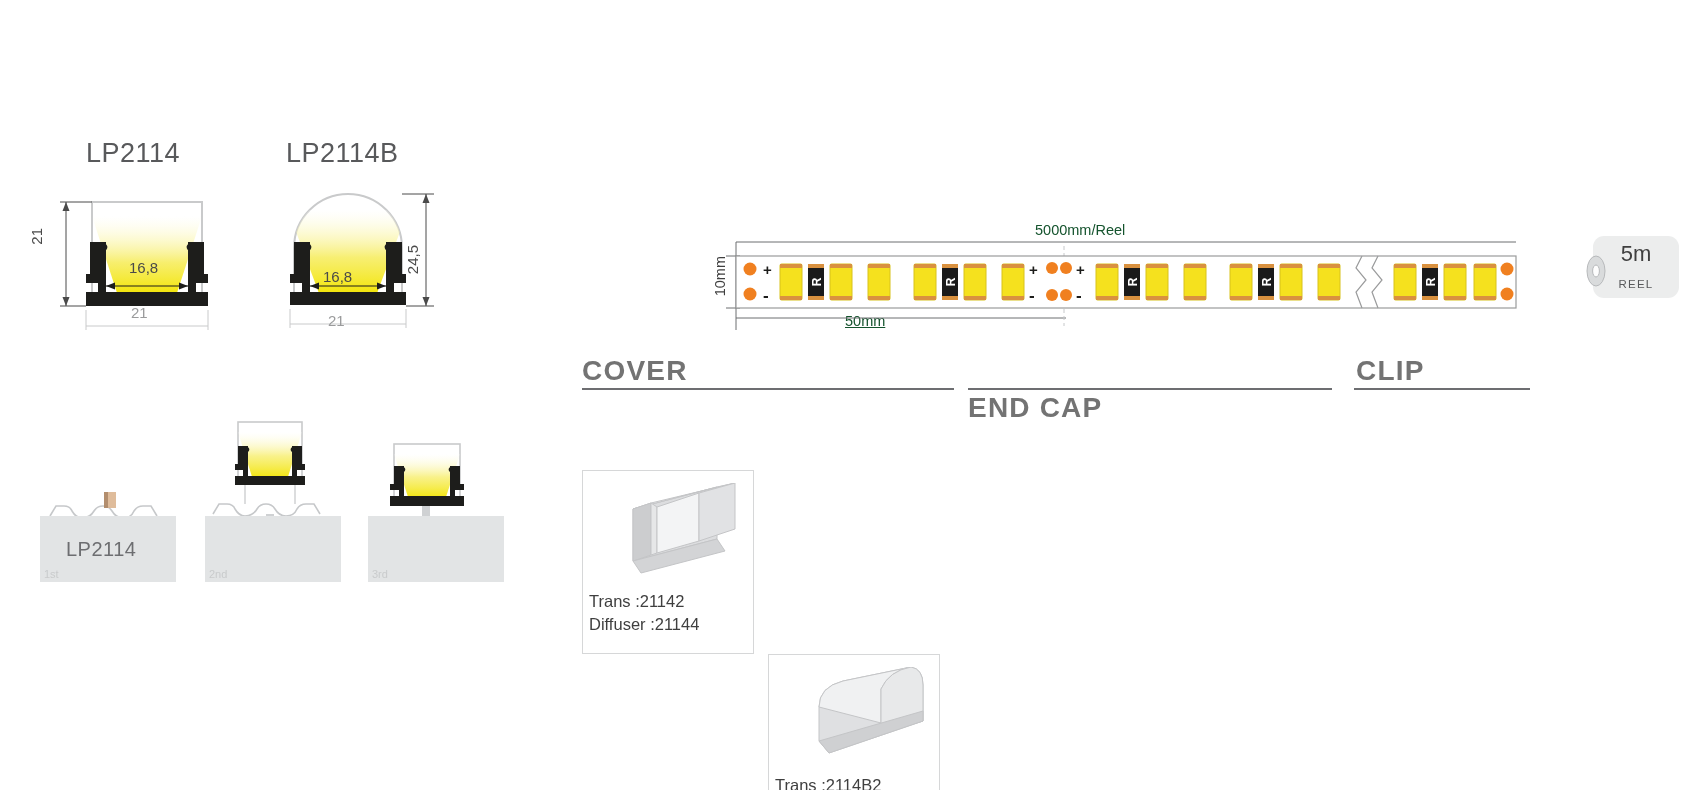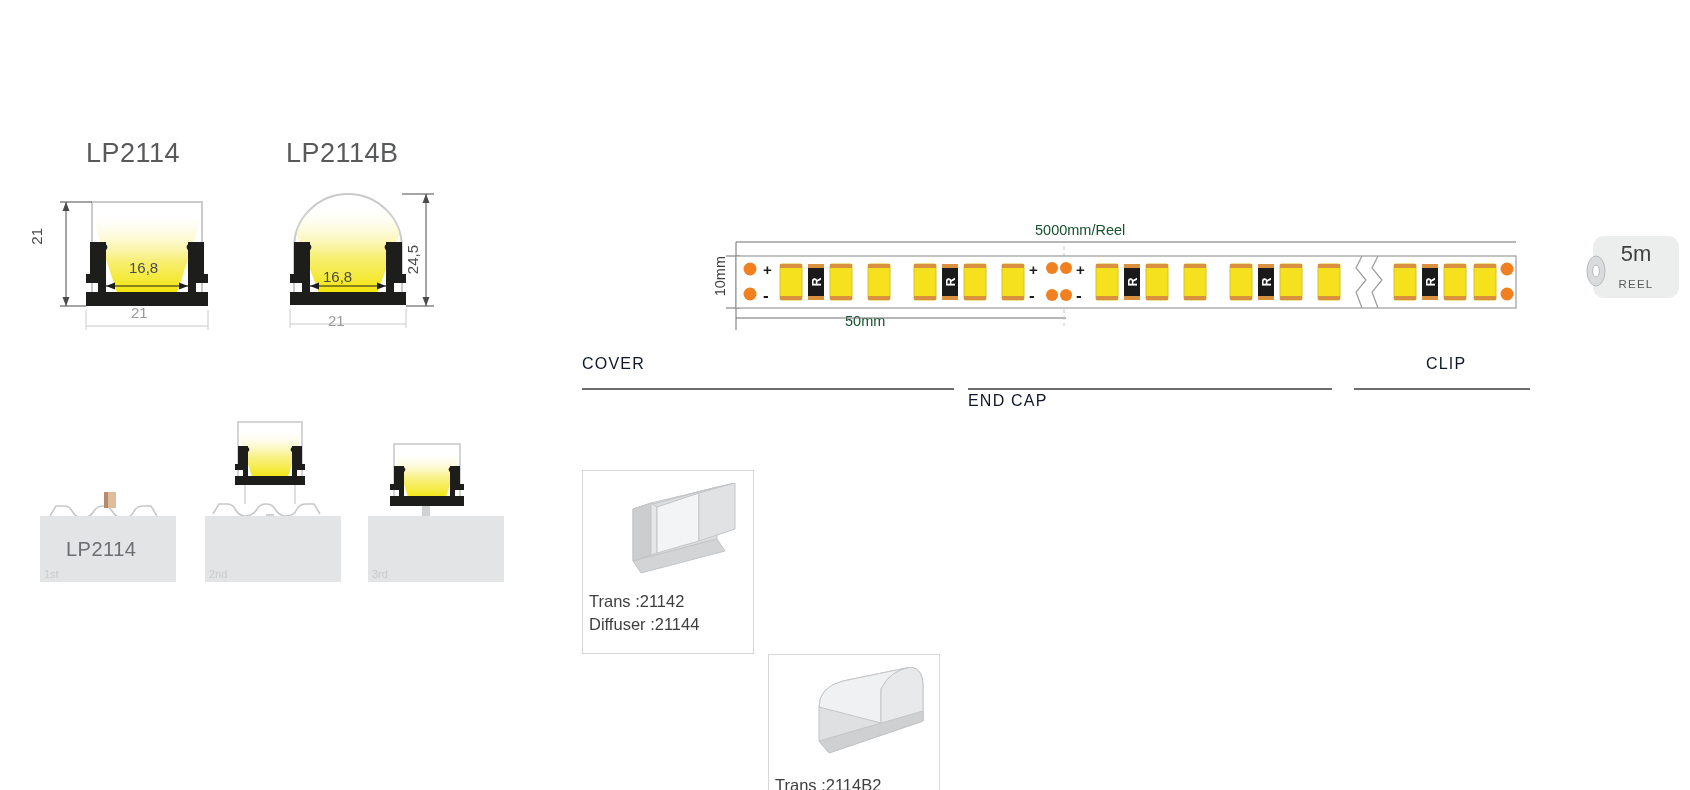--- a/index.html
+++ b/index.html
@@ -30,21 +30,21 @@
   .strip-dim-v{writing-mode:vertical-rl;transform:rotate(180deg);font-size:14.5px;color:#3f3f3f;}
   .reel-box{
     background:#eceded;border-radius:11px;
     display:flex;flex-direction:column;align-items:center;justify-content:center;
     position:relative;
   }
   .reel-m{font-size:22px;color:#3f3f3f;font-weight:400;line-height:1;}
   .reel-sub{font-size:11.5px;color:#58595b;letter-spacing:1.2px;line-height:1;margin-top:14px;}
 
   
-  .sec-head{font-size:16px;color:#0f172a;letter-spacing:1.2px;white-space:nowrap;}
+  .sec-head{font-size:28px;color:#737373;letter-spacing:1.2px;white-space:nowrap;font-weight:bold;}
   .sec-rule{height:2px;background:#6d6e71;}
   .card{border:1px solid #d6d7d8;background:#fff;box-sizing:border-box;position:relative;padding-left:22px;}
   .card-cap{font-size:16.5px;color:#3f3f3f;line-height:1.38;white-space:nowrap;}
 </style>
 </head>
 <body>
 
 <div class="abs prof-title" style="left:86px;top:138px;">LP2114</div>
 <div class="abs prof-title" style="left:286px;top:138px;">LP2114B</div>
 
@@ -219,21 +219,21 @@
       <rect x="85" y="44" width="11" height="6"></rect>
     </g>
     <rect x="54" y="66" width="8" height="12" fill="#cfd1d3"></rect>
   </svg>
 </div>
 <div class="abs substrate" style="left:368px;top:516px;width:136px;height:66px;"></div>
 <div class="abs step-label" style="left:372px;top:568px;">3rd</div>
 
 <div class="abs strip-dim" style="left:1035px;top:222px;">5000mm/Reel</div>
 <div class="abs strip-dim-v" style="left:712px;top:256px;">10mm</div>
-<div class="abs strip-dim" style="left:845px;top:313px;">50mm</div>
+<div class="abs strip-dim" style="left:845px;top:313px;text-decoration:underline;">50mm</div>
 
 <div class="abs" style="left:726px;top:238px;">
   <svg width="800" height="100" viewBox="0 0 800 100">
 
     <g stroke="#6d6e71" stroke-width="1" fill="none">
       <line x1="10" y1="4" x2="10" y2="92"></line>
       <line x1="10" y1="4" x2="790" y2="4"></line>
       <line x1="10" y1="80" x2="340" y2="80"></line>
       <line x1="338" y1="8" x2="338" y2="88" stroke="#c6c8ca" stroke-dasharray="4 3"></line>
     </g>
@@ -399,14 +399,14 @@
   </svg>
   <div class="abs card-cap" style="left:6px;top:119px;">
     <div>Trans :2114B2</div>
 
   </div>
 </div>
 
 <div class="abs sec-head" style="left:968px;top:355px;margin-top:37px;">END CAP</div>
 <div class="abs sec-rule" style="left:968px;top:388px;width:364px;"></div>
 
-<div class="abs sec-head" style="left:1426px;top:355px;text-align:right;">CLIP</div>
+<div class="abs sec-head" style="left:1356px;top:355px;text-align:right;">CLIP</div>
 <div class="abs sec-rule" style="left:1354px;top:388px;width:176px;"></div>
 
 </body></html>

